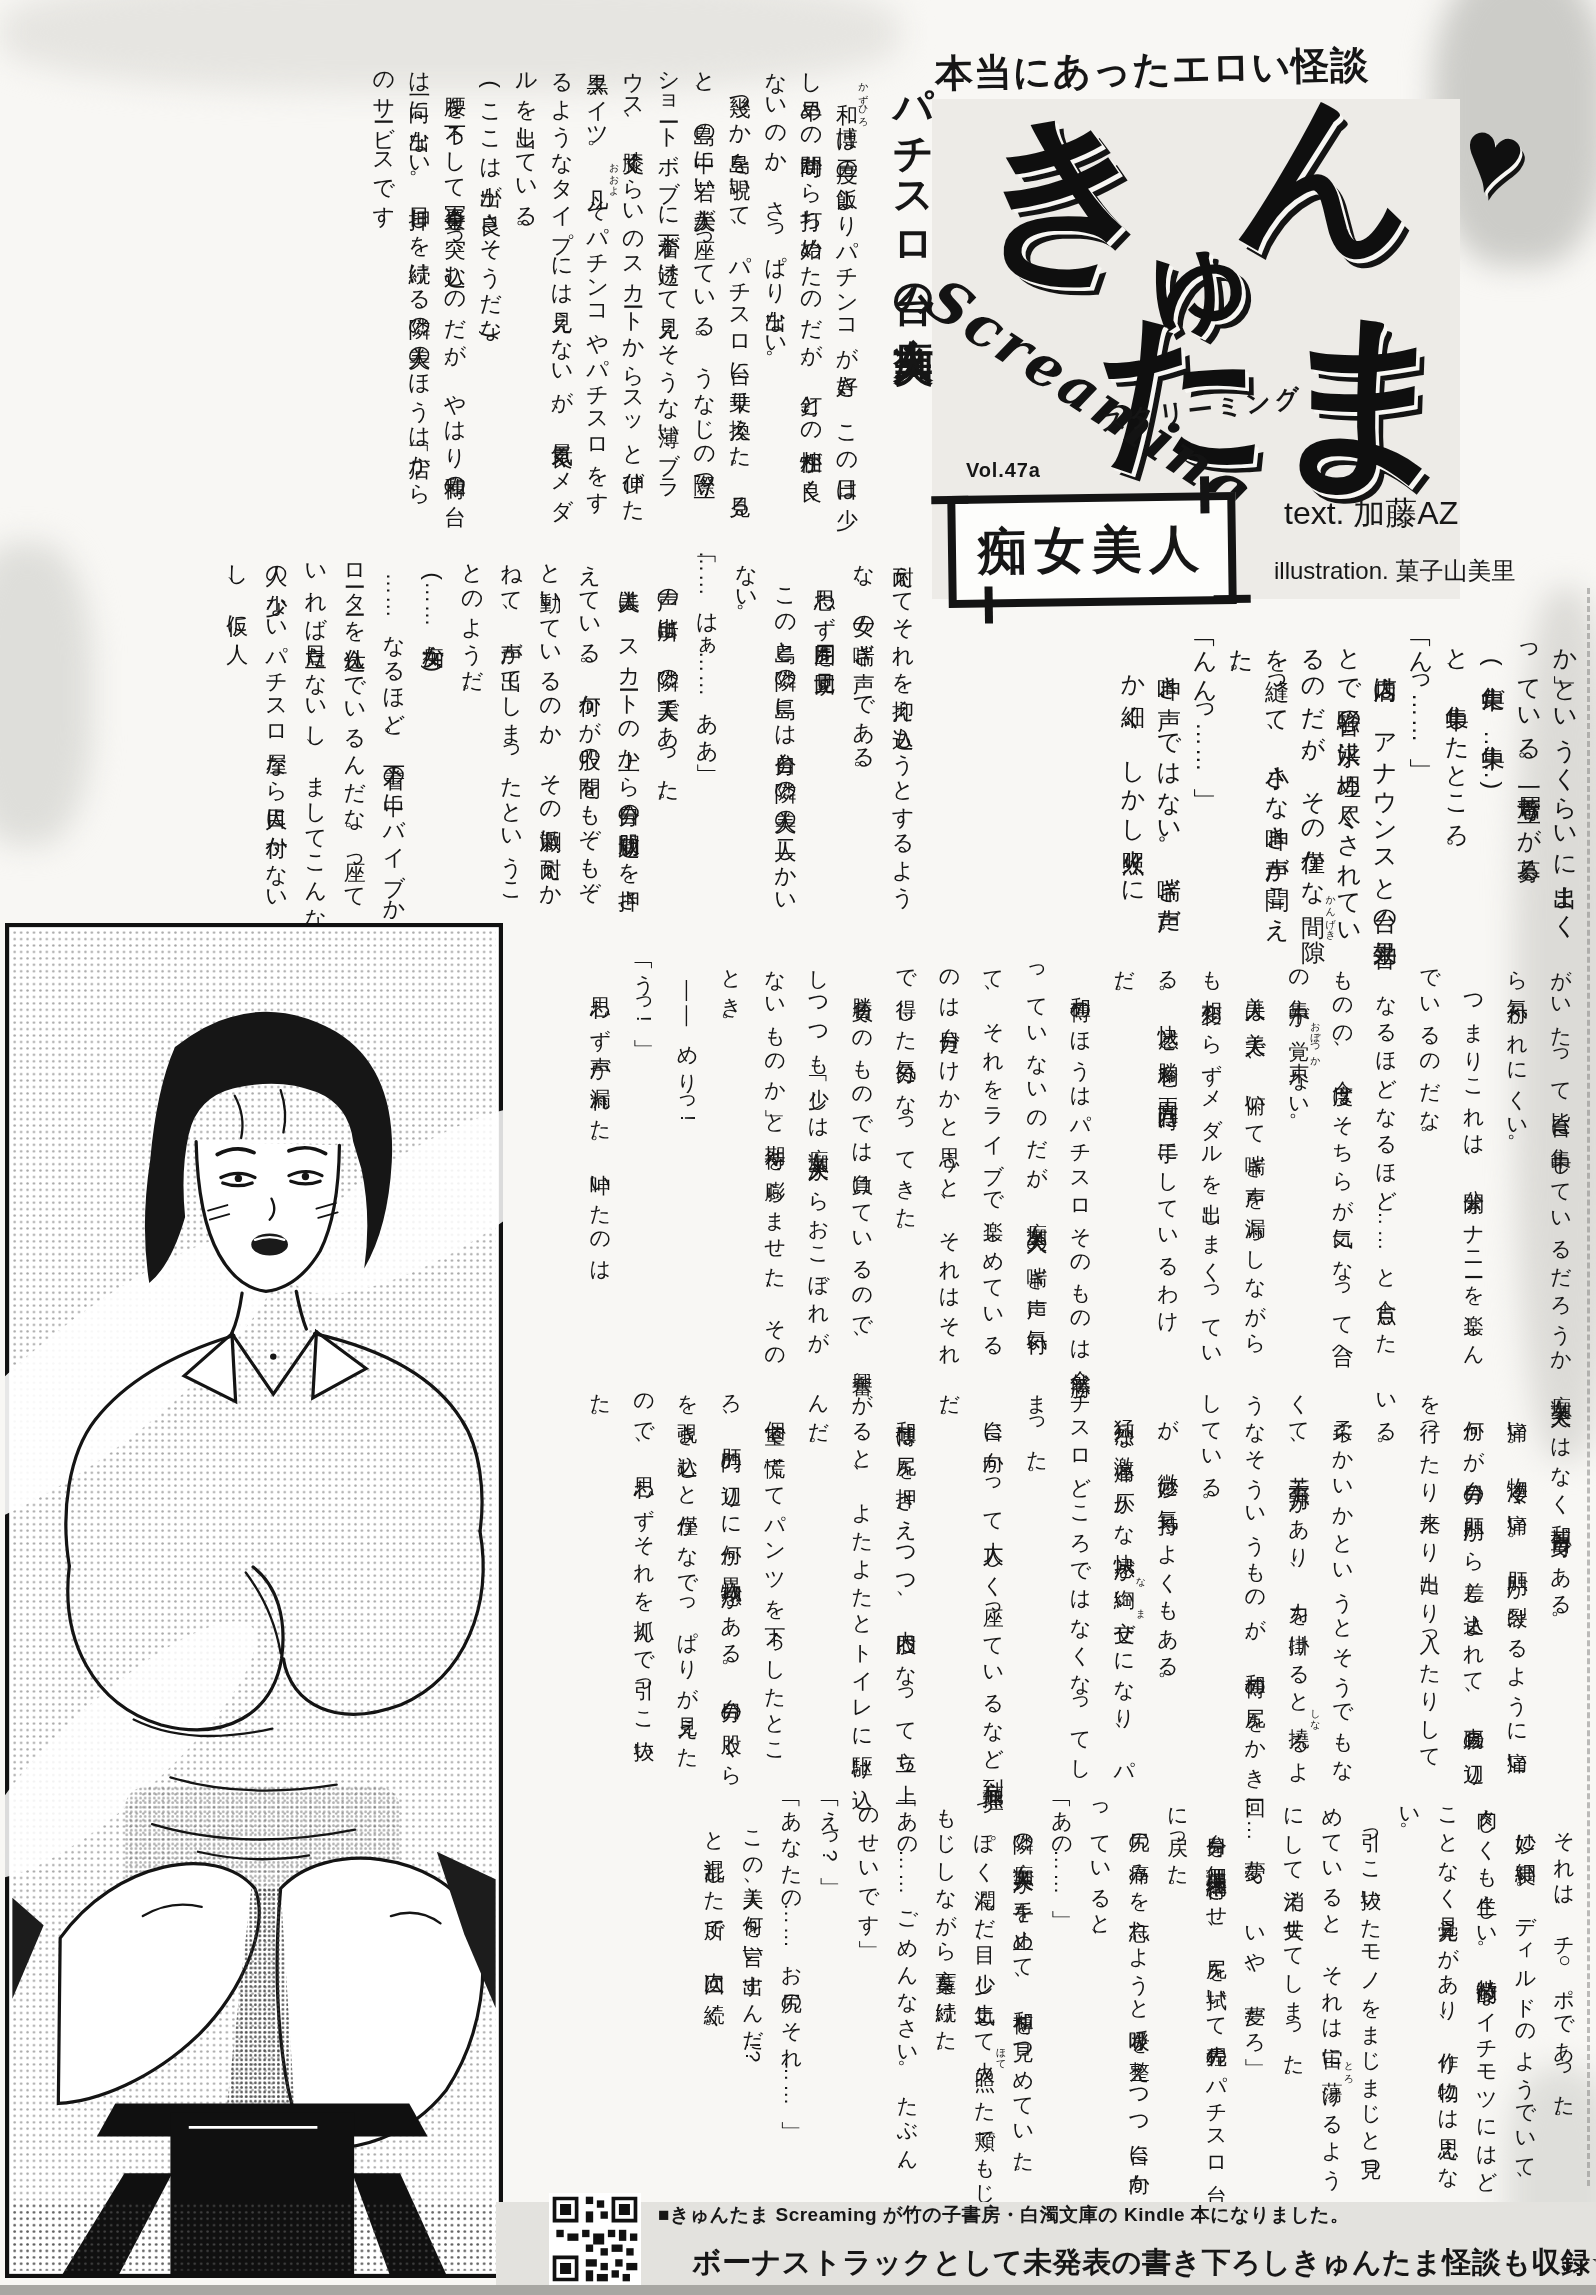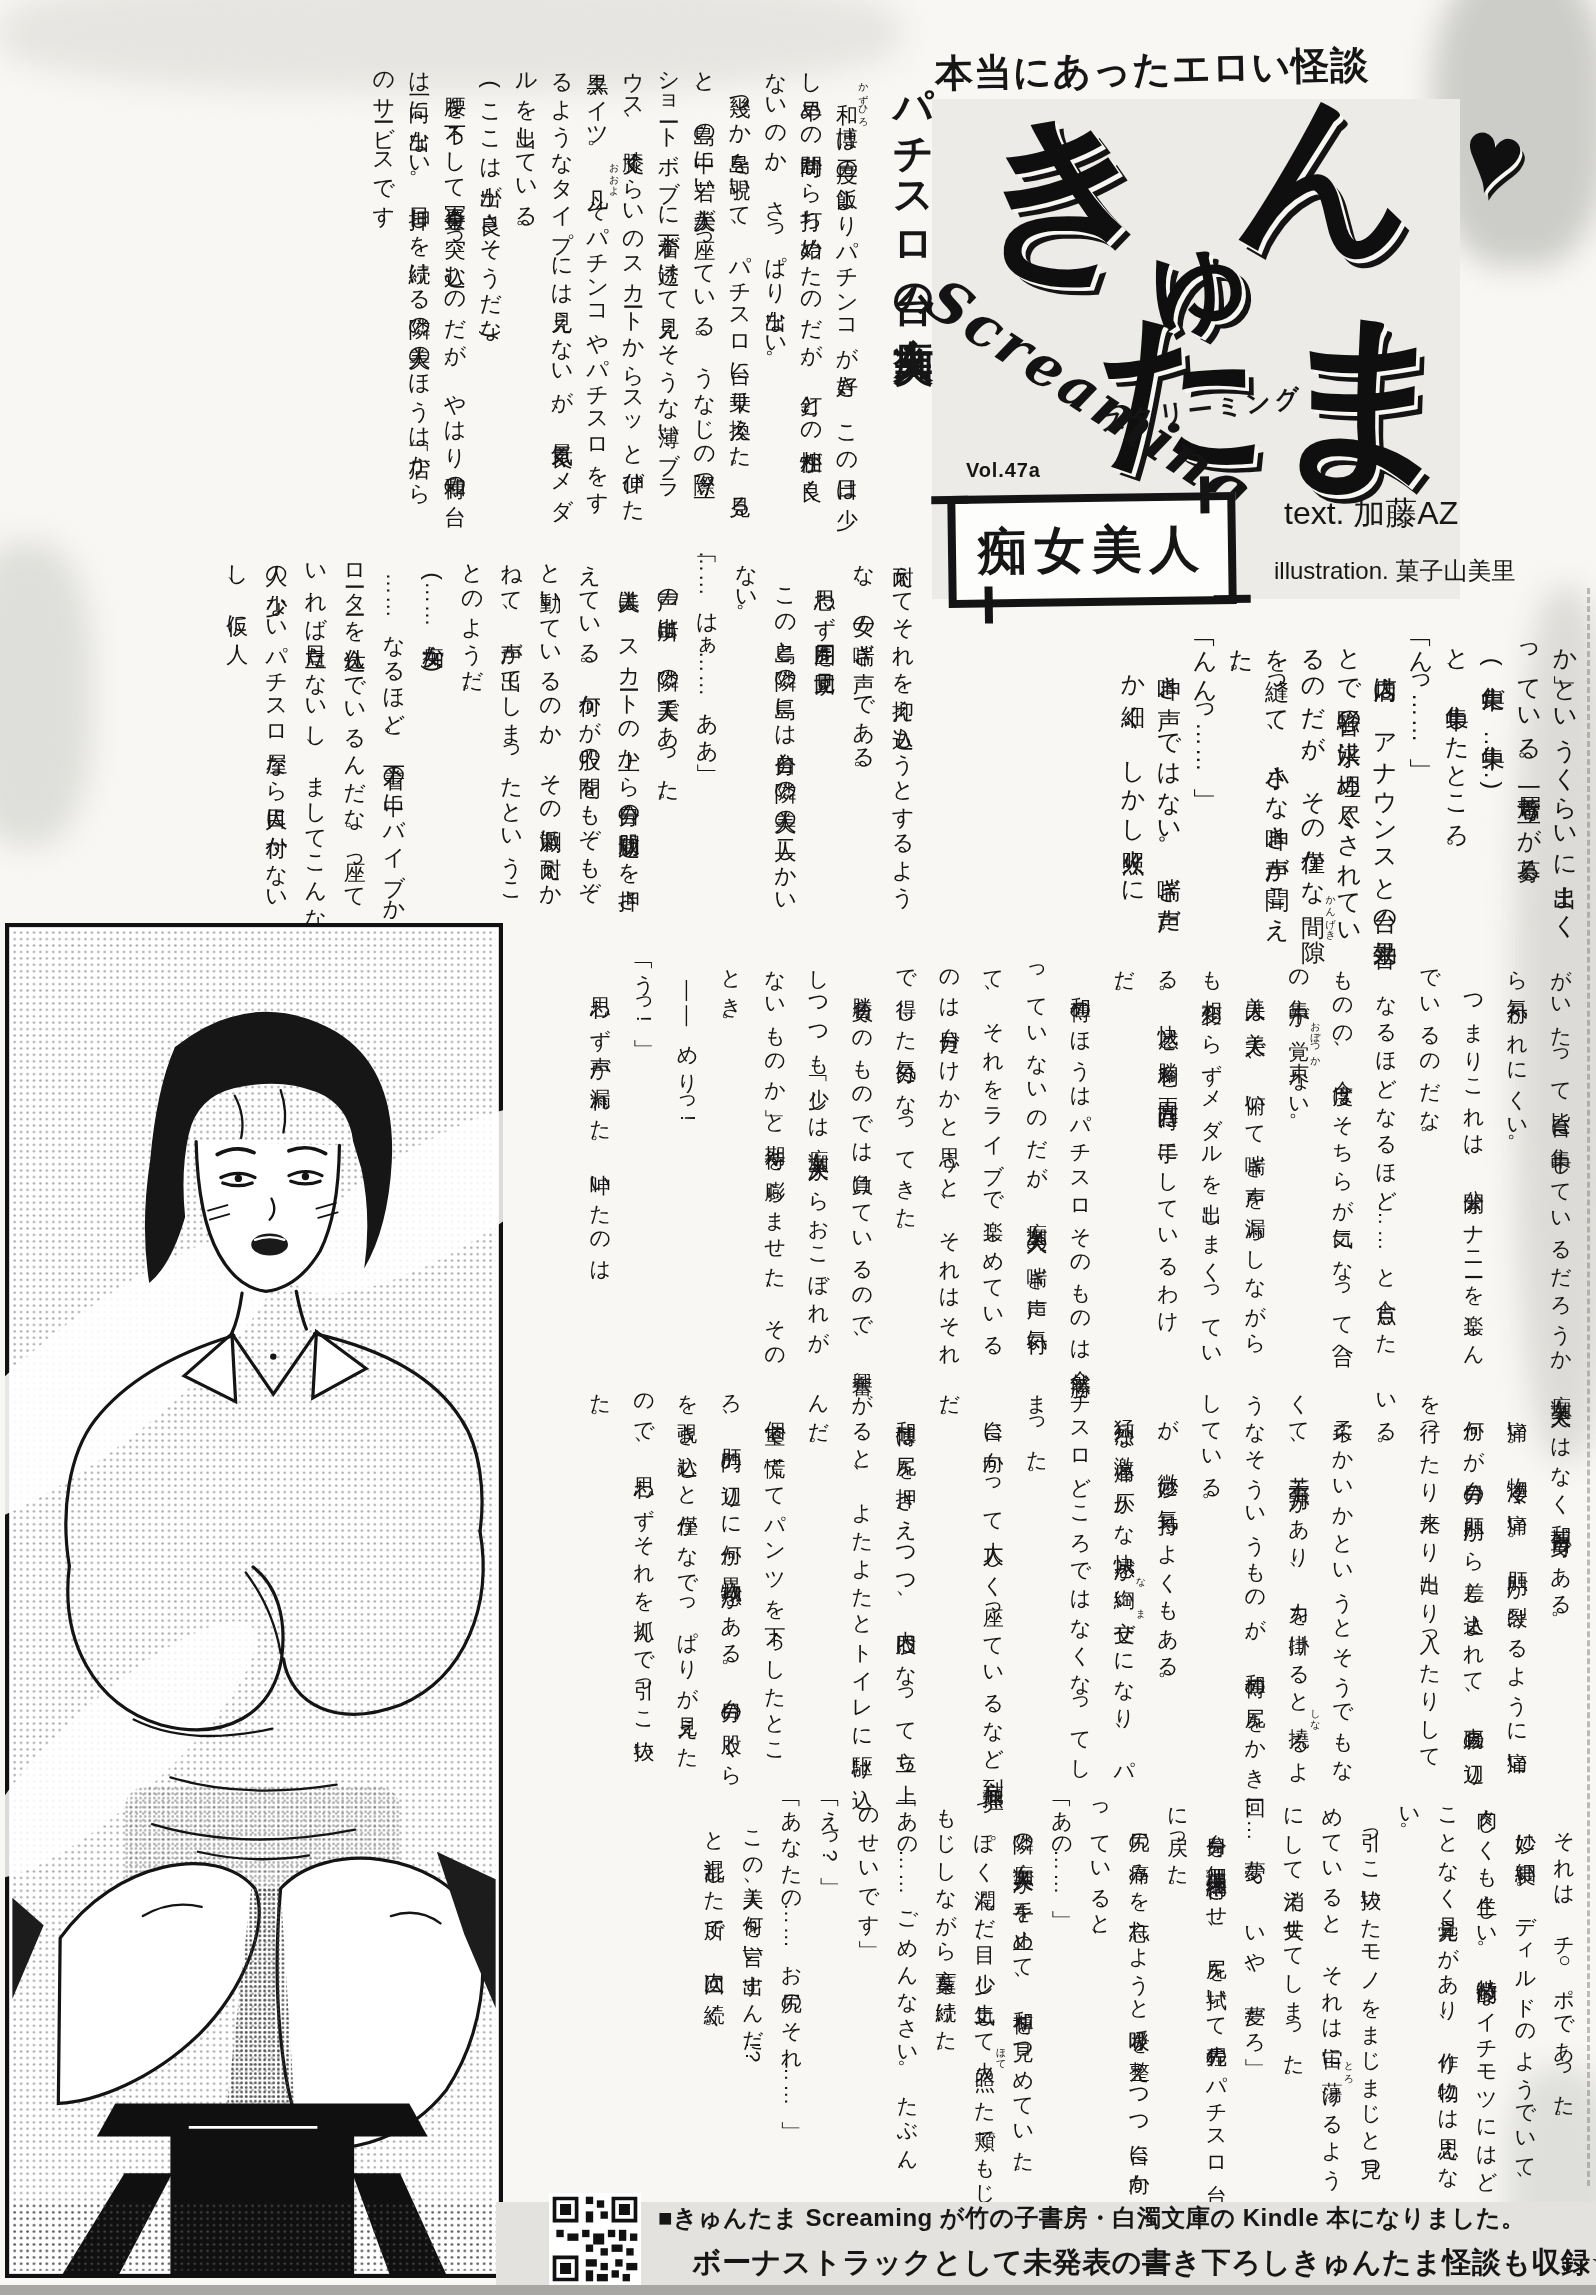--- a/index.html
+++ b/index.html
@@ -43,21 +43,21 @@
   #vol-label{position:absolute;left:966px;top:459px;font-size:20px;font-weight:900;letter-spacing:0.9px;}
   #episode-box{position:absolute;left:948px;top:494px;width:272px;height:96px;border:8.3px solid #141414;
                transform:rotate(-0.8deg);display:flex;align-items:center;justify-content:center;background:#fdfdfb;}
   #episode-box span{font-size:50px;font-weight:900;letter-spacing:7.3px;}
   .tick{position:absolute;background:#141414;}
   #credit-text{position:absolute;left:1284px;top:492px;font-size:32px;}
   #credit-illust{position:absolute;left:1242px;top:555px;font-size:24px;margin-left:32px;}
   
   #footer-wash{position:absolute;left:496px;top:2202px;width:1100px;height:84px;background:#e3e2de;}
   #qr{position:absolute;left:549px;top:2193px;}
-  #footer-line1{position:absolute;left:658px;top:2202px;font-size:24px;font-weight:700;letter-spacing:0.5px;white-space:nowrap;}
+  #footer-line1{position:absolute;left:658px;top:2202px;font-size:19px;font-weight:700;letter-spacing:0.5px;white-space:nowrap;}
   #footer-line2{position:absolute;left:692px;top:2243px;font-size:29px;font-weight:700;letter-spacing:0.5px;white-space:nowrap;}
   #bottom-edge{position:absolute;left:0;top:2285px;width:1596px;height:11px;background:#a8a7a3;}
   #cut-line{position:absolute;left:1587px;top:588px;height:1598px;width:0;border-left:3.7px dashed #8a8a88;opacity:.55;}
   #illustration{position:absolute;left:4.6px;top:923px;}
 </style>
 </head>
 <body>
 
 <div class="blob" style="left:0;top:-27.5px;width:900px;height:119px;background:#e6e5e1;"></div>
 <div class="blob" style="left:1433px;top:-37px;width:174px;height:303px;background:#ccccc8;"></div>

